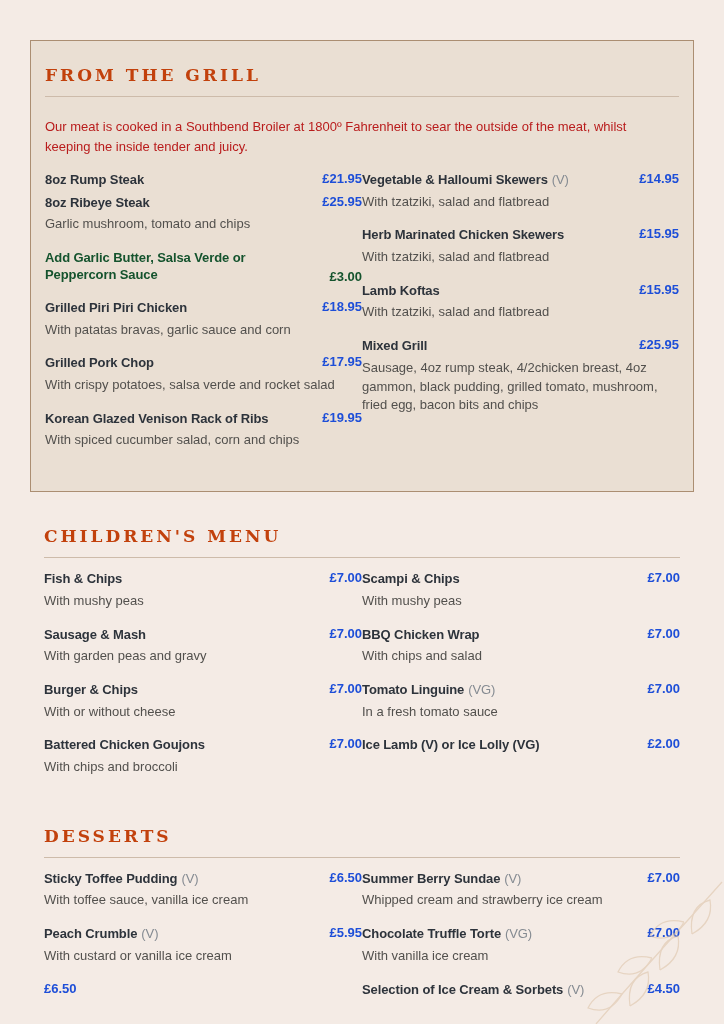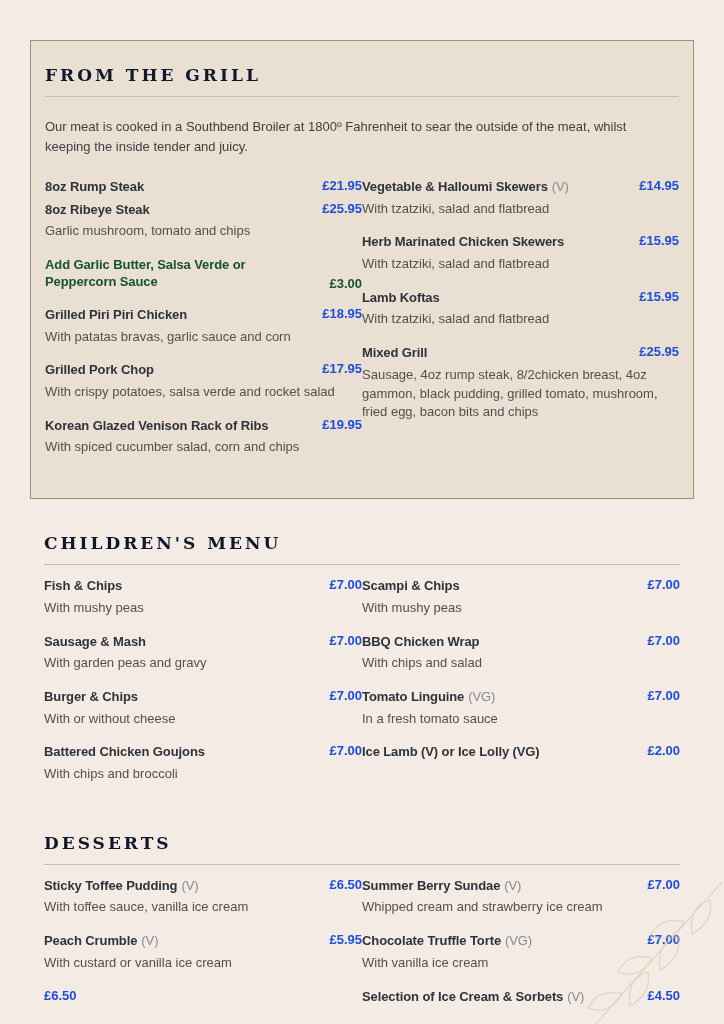--- a/index.html
+++ b/index.html
@@ -17,26 +17,26 @@
     border:1px solid #ab8e72;
     background:#eadfd3;
     padding:24px 14px 26px;
   }
   .section { margin:34px 44px 0; }
   .section-title {
     font-family:"DejaVu Serif", serif;
     font-size:17px;
     font-weight:bold;
     letter-spacing:3px;
-    color:#0f172a;
+    color:#c2410c;
   }
   .rule { height:1px; background:#cdbbaa; margin-top:11px; }
   .intro {
-    font-size:13px; line-height:1.5; color:#404040;
-    margin:20px 0 22px; max-width:600px;
+    font-size:13px; line-height:1.5; color:#b91c1c;
+    margin:20px 0 15px; max-width:600px;
   }
   .cols { display:flex; }
   .section .cols { margin-top:12px; }
   .col { flex:1; min-width:0; }
   .item { margin-bottom:15px; }
   .item.tight { margin-bottom:5px; }
   .row { display:flex; justify-content:space-between; align-items:flex-start; gap:10px; }
   .nm { font-weight:bold; font-size:13px; letter-spacing:-0.1px; line-height:1.35; color:#2d333b; }
   .diet { font-weight:normal; color:#858b92; margin-left:4px; }
   .pr { font-weight:bold; font-size:13px; white-space:nowrap; color:#1d4ed8; }
@@ -129,21 +129,21 @@
           <div class="pr">£15.95</div>
         </div>
         <div class="ds">With tzatziki, salad and flatbread</div>
       </div>
 
       <div class="item">
         <div class="row">
           <div class="nm"><span>Mixed Grill</span></div>
           <div class="pr">£25.95</div>
         </div>
-        <div class="ds">Sausage, 4oz rump steak, 8/2chicken breast, 4oz gammon, black pudding, grilled tomato, mushroom, fried egg, bacon bits and chips</div>
+        <div class="ds">Sausage, 4oz rump steak, 4/2chicken breast, 4oz gammon, black pudding, grilled tomato, mushroom, fried egg, bacon bits and chips</div>
       </div>
 
     </div>
   </div>
 </div>
 
 <div class="section">
   <div class="section-title">CHILDREN'S MENU</div>
   <div class="rule"></div>
   <div class="cols">

